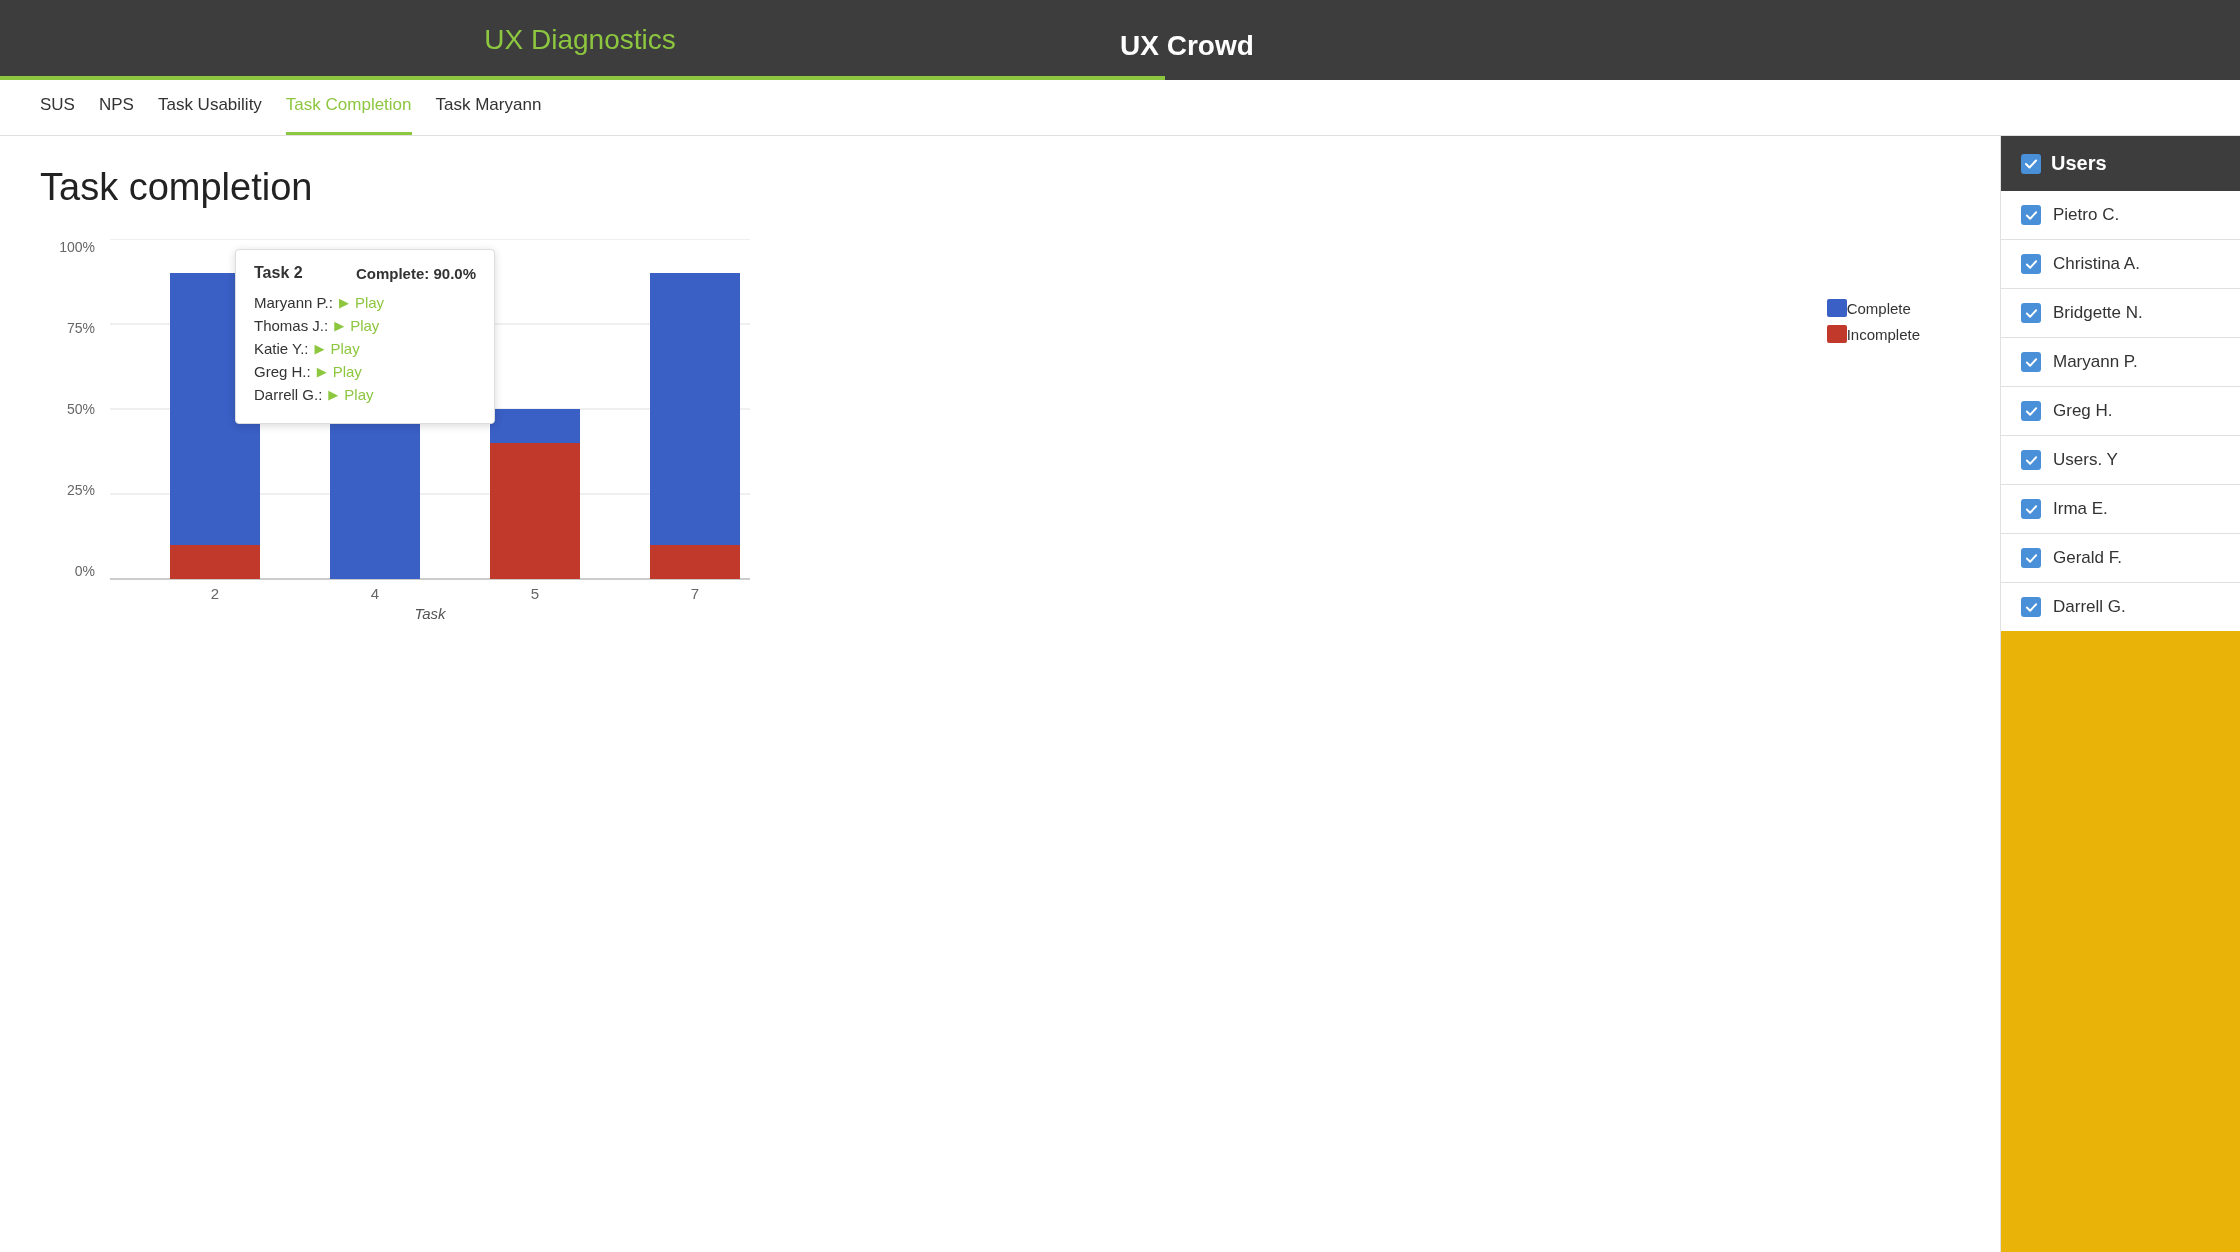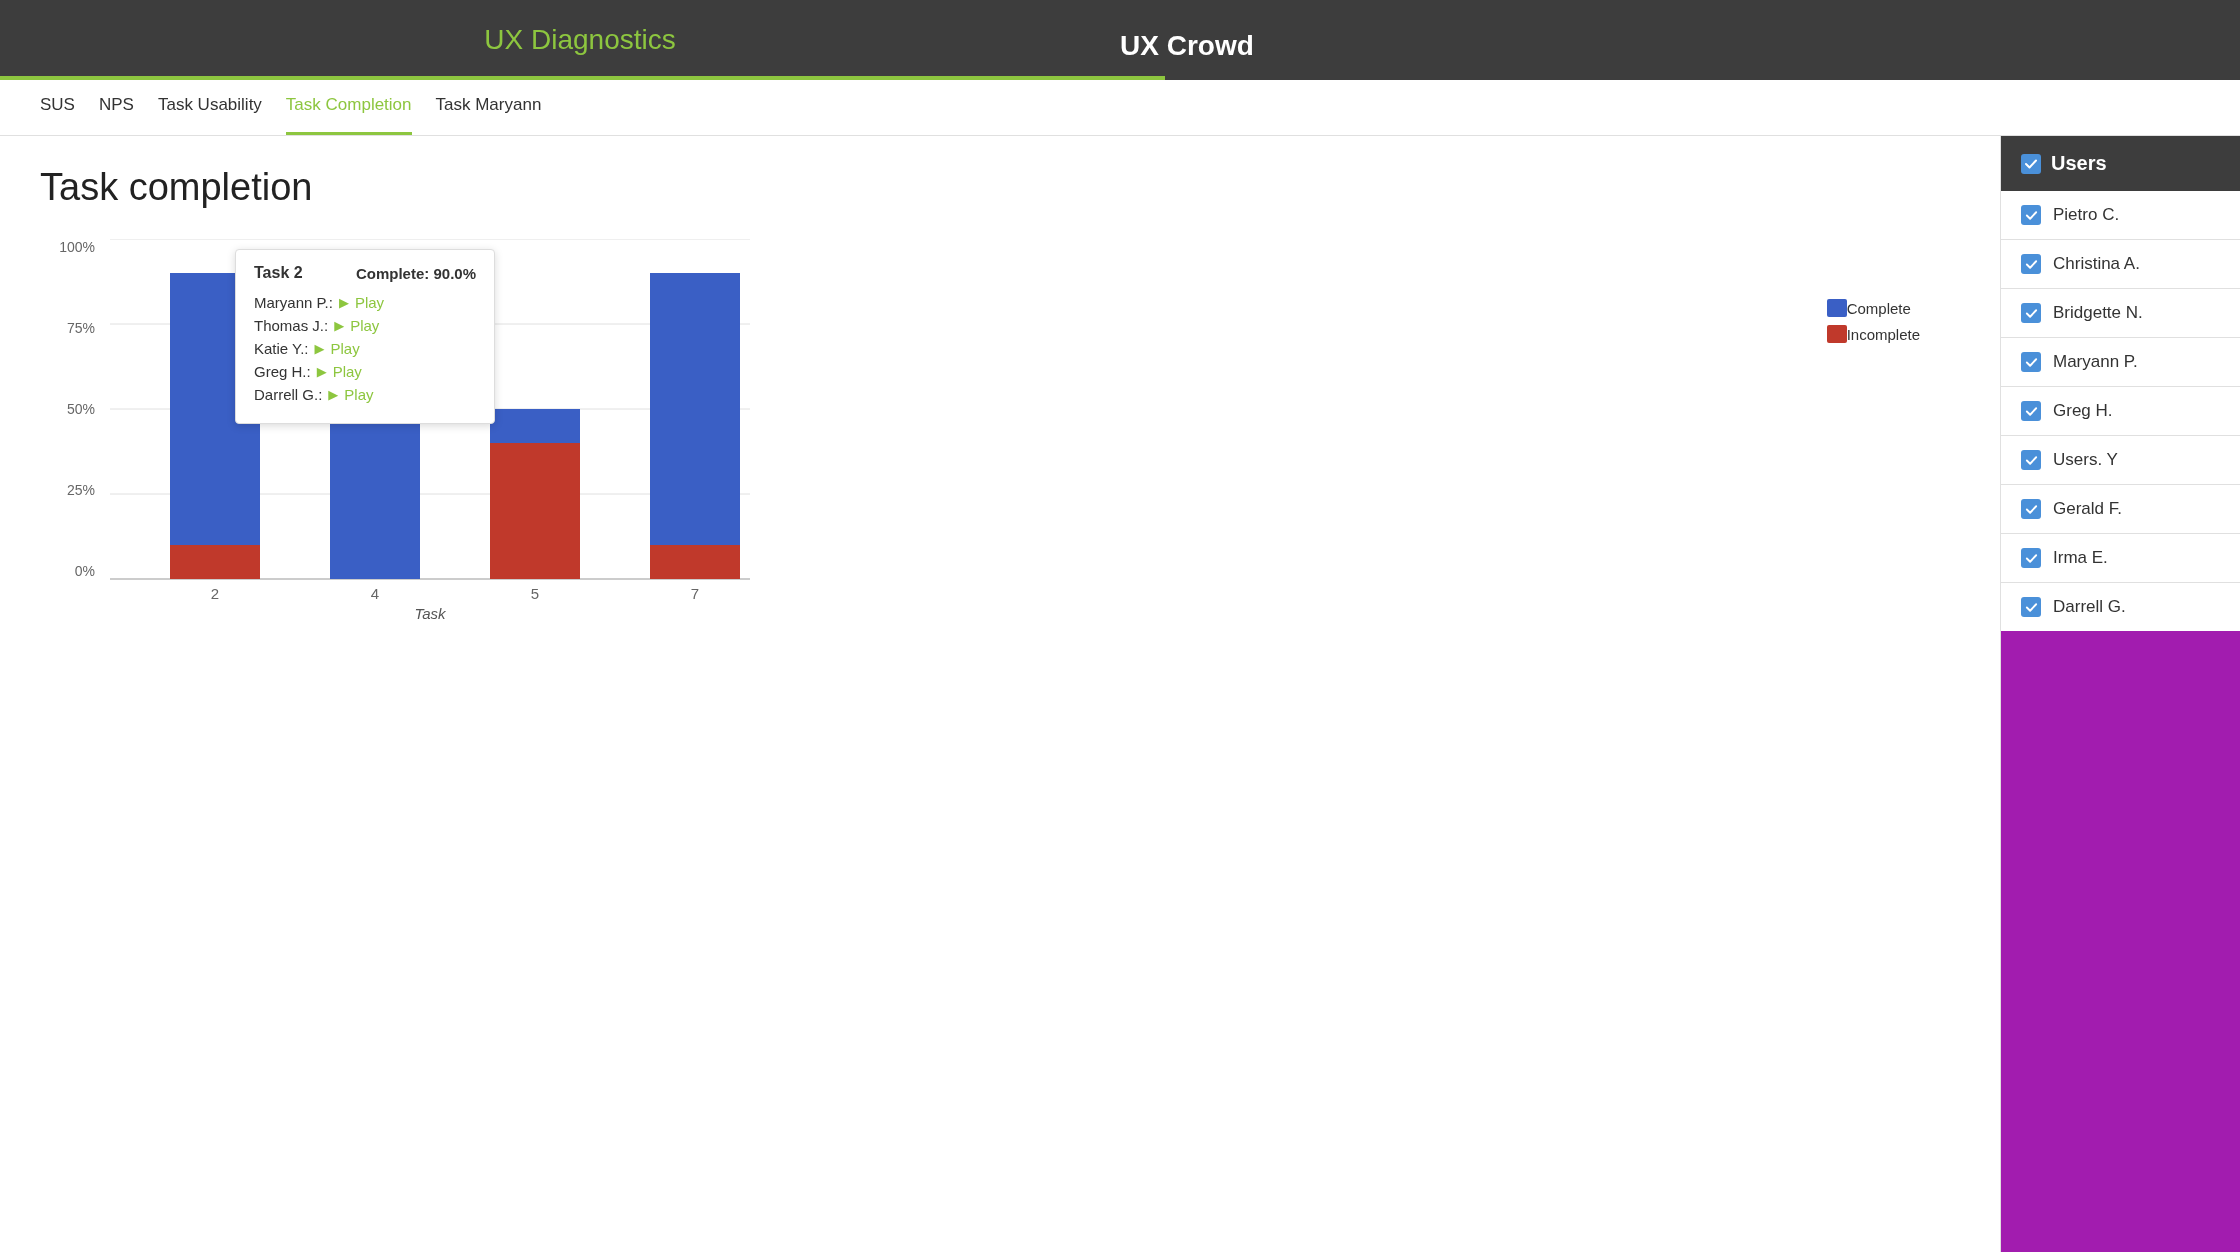--- a/index.html
+++ b/index.html
@@ -92,21 +92,21 @@
     
     .chart-wrapper {
       position: relative;
       width: 100%;
       padding-bottom: 10px;
     }
 
     
     .sidebar {
       width: 240px;
-      background: #a21caf;
+      background: #eab308;
       border-left: 1px solid #e0e0e0;
     }
     .sidebar-header {
       background: #3d3d3d;
       color: #fff;
       font-size: 20px;
       font-weight: 700;
       padding: 16px 20px;
       display: flex;
       align-items: center;
@@ -385,29 +385,29 @@
           </svg>
       </div>
       <span>Users. Y</span>
     </div>
     <div class="sidebar-user-item">
       <div class="user-checkbox">
         <svg viewBox="0 0 14 14" fill="none">
             <polyline points="2,7 5.5,10.5 12,3.5" stroke="white" stroke-width="2" stroke-linecap="round" stroke-linejoin="round"></polyline>
           </svg>
       </div>
+      <span>Irma E.</span>
+    </div>
+    <div class="sidebar-user-item">
+      <div class="user-checkbox">
+        <svg viewBox="0 0 14 14" fill="none">
+            <polyline points="2,7 5.5,10.5 12,3.5" stroke="white" stroke-width="2" stroke-linecap="round" stroke-linejoin="round"></polyline>
+          </svg>
+      </div>
       <span>Gerald F.</span>
-    </div>
-    <div class="sidebar-user-item">
-      <div class="user-checkbox">
-        <svg viewBox="0 0 14 14" fill="none">
-            <polyline points="2,7 5.5,10.5 12,3.5" stroke="white" stroke-width="2" stroke-linecap="round" stroke-linejoin="round"></polyline>
-          </svg>
-      </div>
-      <span>Irma E.</span>
     </div>
     <div class="sidebar-user-item" style="border-bottom: none;">
       <div class="user-checkbox">
         <svg viewBox="0 0 14 14" fill="none">
             <polyline points="2,7 5.5,10.5 12,3.5" stroke="white" stroke-width="2" stroke-linecap="round" stroke-linejoin="round"></polyline>
           </svg>
       </div>
       <span>Darrell G.</span>
     </div>
   </div>

